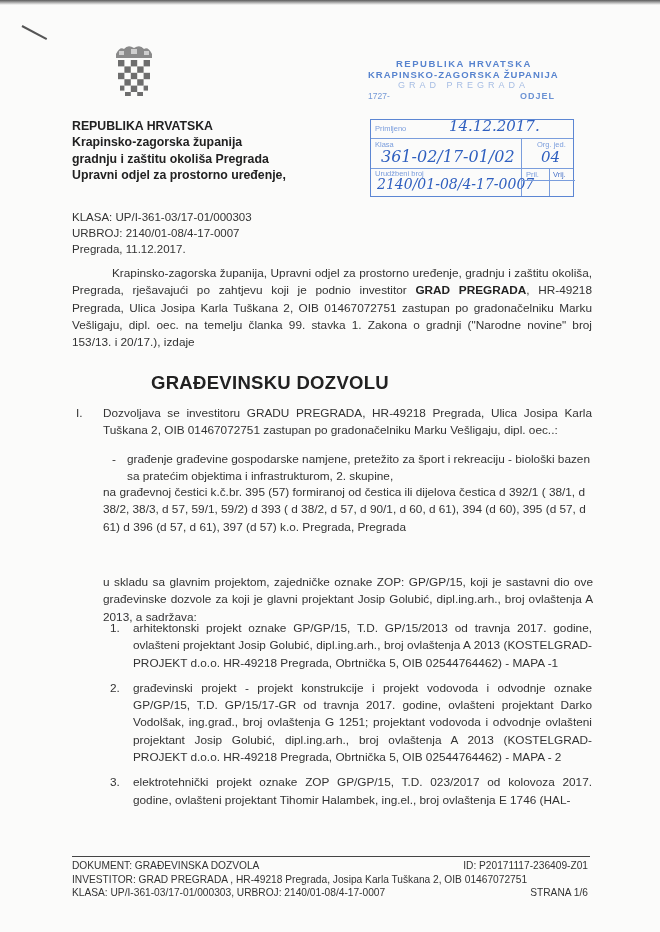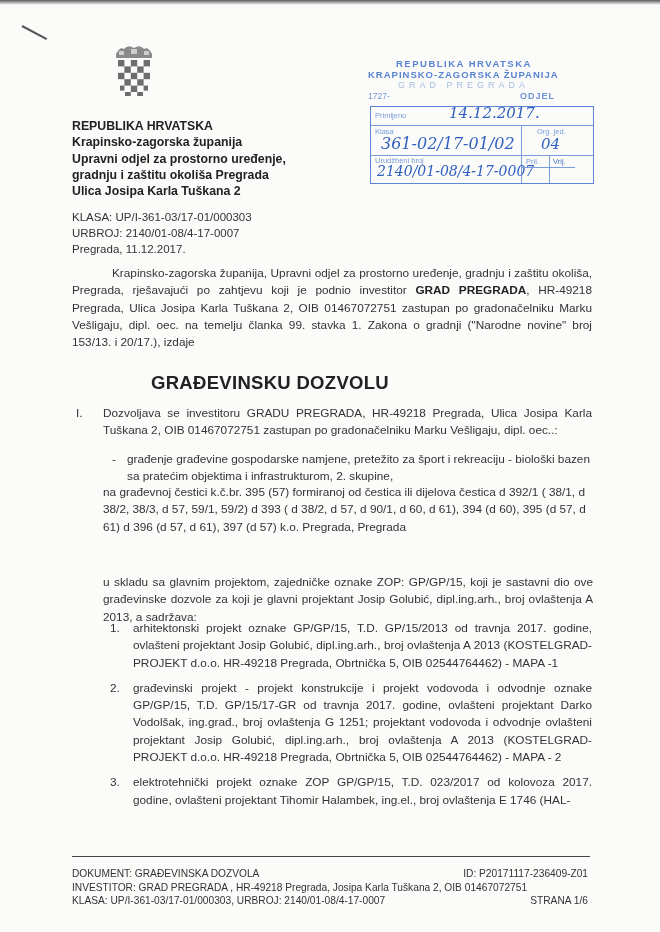--- a/index.html
+++ b/index.html
@@ -21,21 +21,21 @@
       font-weight: bold; line-height: 16.3px; color: #222; }
     .header-block div { white-space: nowrap; }
 
     .stamp { position: absolute; left: 368px; top: 58px; width: 210px; height: 124px;
       color: #3b6fc7; font-family: "Liberation Sans", sans-serif; }
     .stamp .line1 { position: absolute; left: 28px; top: 0; font-size: 9.5px; letter-spacing: 1.5px; font-weight: bold; opacity: .85; }
     .stamp .line2 { position: absolute; left: 0; top: 11px; font-size: 9.5px; letter-spacing: 1px; font-weight: bold; opacity: .85; }
     .stamp .line3 { position: absolute; left: 30px; top: 22px; font-size: 9px; letter-spacing: 4px; opacity: .45; }
     .stamp .line4l { position: absolute; left: 0; top: 33px; font-size: 8.5px; opacity: .7; }
     .stamp .line4r { position: absolute; left: 152px; top: 33px; font-size: 9px; letter-spacing: 1px; opacity: .75; font-weight: bold; }
-    .stamp .box { position: absolute; left: 2px; top: 48px; width: 224px; height: 78px;
+    .stamp .box { position: absolute; left: 2px; top: 61px; width: 204px; height: 78px;
       border: 1.5px solid #5c86d3; box-sizing: border-box; }
     .stamp .row { position: absolute; left: 0; width: 100%; border-bottom: 1px solid #7a9ddc; }
     .stamp .lbl { position: absolute; font-size: 7.5px; color: #7a9ddc; }
     .stamp .hand { position: absolute; font-family: "DejaVu Serif", serif; font-style: italic;
       color: #2f5fbf; font-size: 15px; white-space: nowrap; }
     .stamp .vline { position: absolute; border-left: 1px solid #7a9ddc; }
 
     .meta { position: absolute; left: 72px; top: 209px; font-size: 11.5px; line-height: 16px; color: #333; }
 
     .para { position: absolute; left: 72px; width: 520px; font-size: 11.8px; line-height: 17.3px;
@@ -55,21 +55,21 @@
     .bullet .body { margin-left: 15px; }
 
     .parcel { position: absolute; left: 103px; top: 484px; width: 490px; font-size: 11.8px; line-height: 17.3px; color: #333; }
     .accord { position: absolute; left: 103px; top: 574px; width: 490px; font-size: 11.8px; line-height: 17.3px; color: #333; text-align: justify; }
 
     .list { position: absolute; left: 110px; top: 620px; width: 482px; font-size: 11.8px; line-height: 17.3px; color: #333; }
     .list .item { position: relative; margin-bottom: 8px; }
     .list .n { position: absolute; left: 0; top: 0; }
     .list .t { margin-left: 23px; text-align: justify; }
 
-    .footer { position: absolute; left: 72px; top: 856px; width: 518px; font-size: 10.2px; line-height: 13.5px; color: #333; border-top: 1px solid #444; padding-top: 10px; }
+    .footer { position: absolute; left: 72px; top: 856px; width: 518px; font-size: 10.2px; line-height: 13.5px; color: #333; border-top: 1px solid #444; padding-top: 2px; }
     .footer .r { position: absolute; right: 2px; }
   </style>
 </head>
 <body>
 
 <div class="top-shadow"></div>
 <div class="scan-mark"></div>
 
 <svg class="coat" viewBox="0 0 40 56">
 
@@ -93,23 +93,22 @@
       <rect x="16.8" y="41.6" width="6.4" height="6.4"></rect>
       <rect x="29.6" y="41.6" width="4.4" height="5"></rect>
     <rect x="11" y="48" width="5.8" height="4"></rect>
       <rect x="23.2" y="48" width="5.8" height="4"></rect>
   </g>
 </svg>
 
 <div class="header-block">
   <div>REPUBLIKA HRVATSKA</div>
   <div>Krapinsko-zagorska županija</div>
+  <div>gradnju i zaštitu okoliša Pregrada</div>
   <div>Upravni odjel za prostorno uređenje,</div>
-  <div>gradnju i zaštitu okoliša Pregrada</div>
-  <div>Ulica Josipa Karla Tuškana 2</div>
 </div>
 
 <div class="stamp">
   <div class="line1">REPUBLIKA HRVATSKA</div>
   <div class="line2">KRAPINSKO-ZAGORSKA ŽUPANIJA</div>
   <div class="line3">GRAD PREGRADA</div>
   <div class="line4l">1727-</div>
   <div class="line4r">ODJEL</div>
   <div class="box">
     <div class="row" style="top:0;height:18px;"></div>

